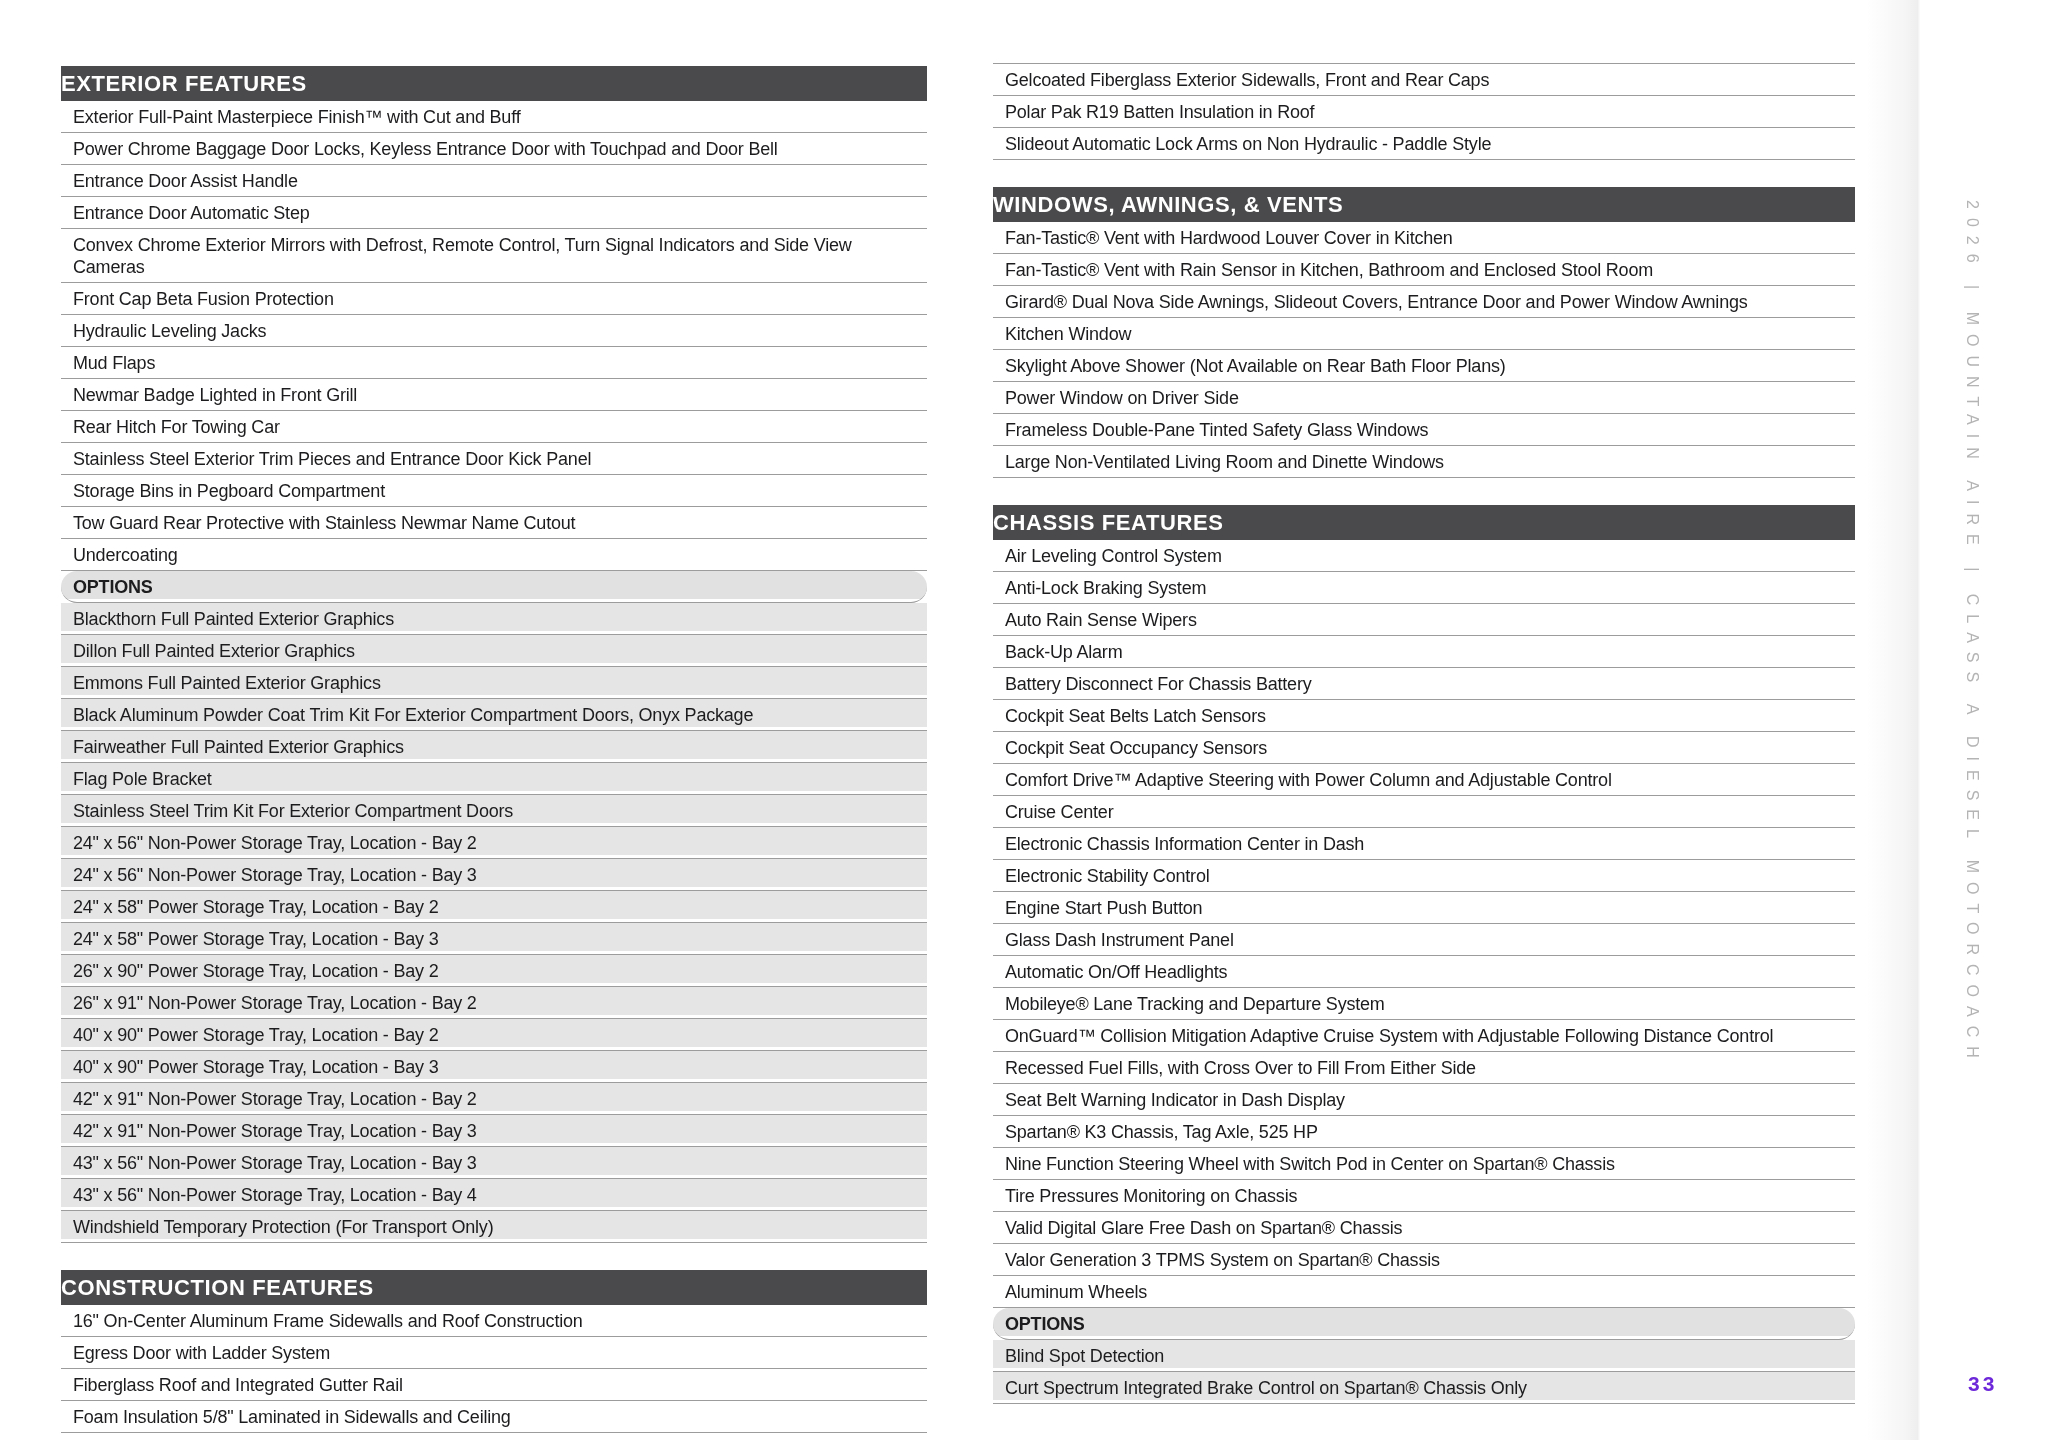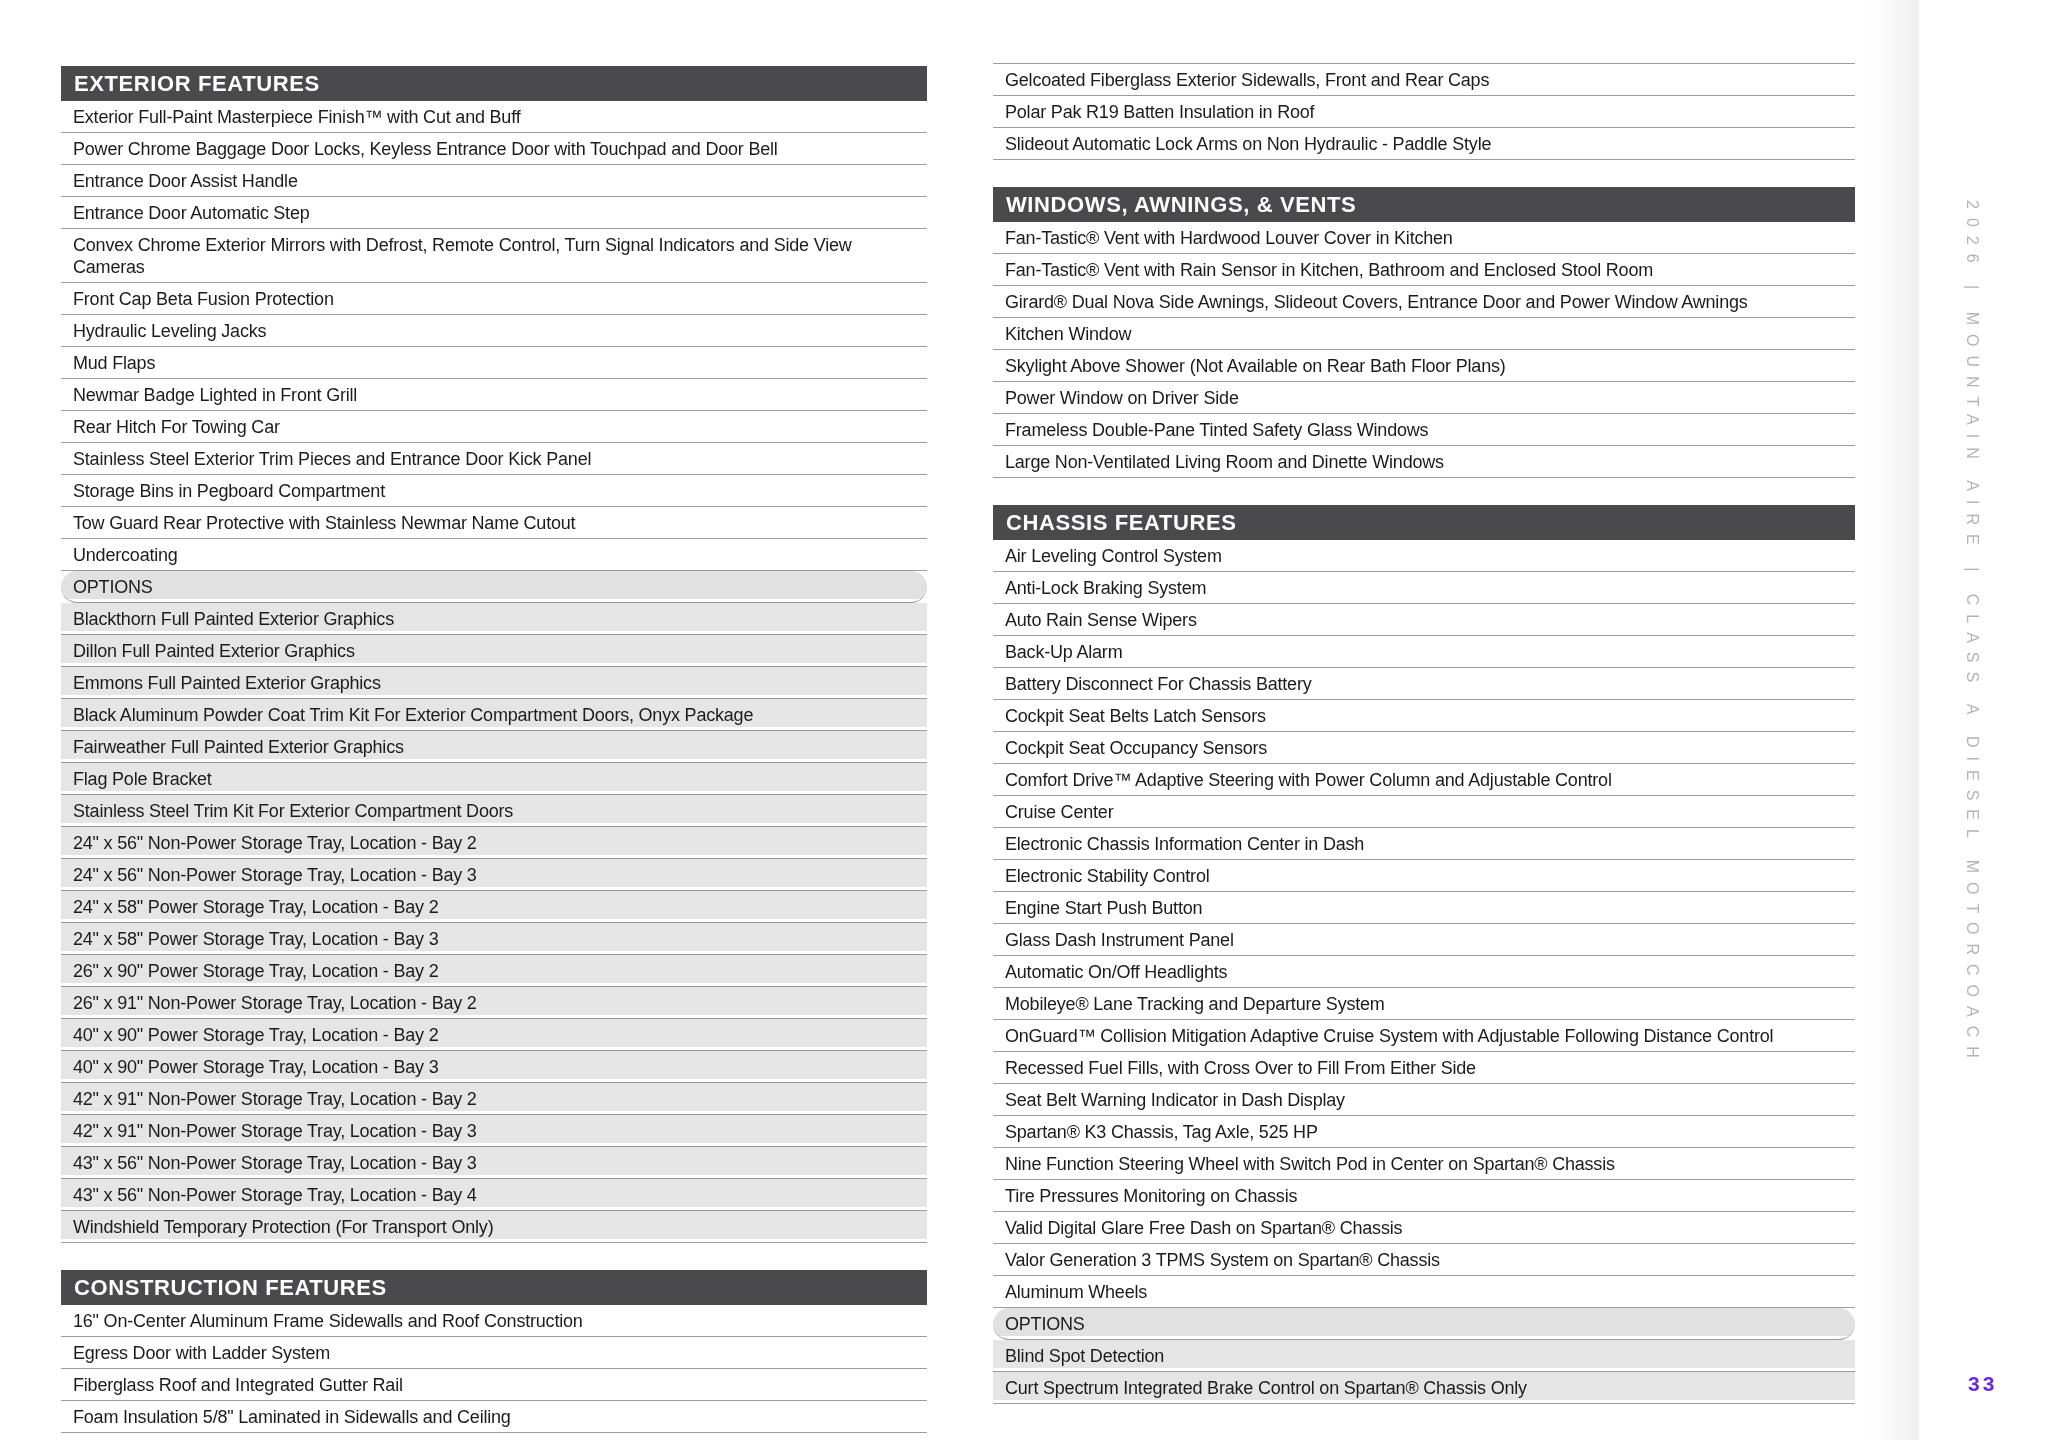--- a/index.html
+++ b/index.html
@@ -10,35 +10,35 @@
   }
   .col { position:absolute; }
   #col-left  { left:61px;  top:66px; width:866px; }
   #col-right { left:993px; top:63px; width:862px; }
 
   .section { margin-bottom:27px; }
   .section-header {
     background:#4a4a4c; color:#ffffff;
     font-weight:bold; font-size:22px;
     height:35px; line-height:35px;
-    padding-left:13px; letter-spacing:0.6px;
+    letter-spacing:0.6px;
   }
   .rows.no-title { border-top:1px solid #9c9c9c; }
   .row {
     font-size:18px; line-height:22px;
     padding:5px 8px 4px 12px;
     border-bottom:1px solid #9c9c9c;
     color:#1c1c1e; letter-spacing:-0.2px;
   }
   .row.option {
     background:linear-gradient(#e5e5e5,#e5e5e5) no-repeat 0 0;
     background-size:100% calc(100% - 3px);
   }
   .row.subhead {
-    font-weight:normal;
+    font-weight:bold;
     background:linear-gradient(#e1e1e1,#e1e1e1) no-repeat 0 0;
     background-size:100% calc(100% - 3px);
     border-radius:16px;
   }
 
   .edge-shadow {
     position:absolute; left:1866px; top:0; width:56px; height:1440px;
     background:linear-gradient(to right,
       rgba(0,0,0,0) 0%, rgba(0,0,0,0.04) 70%,
       rgba(0,0,0,0.065) 92%, rgba(0,0,0,0) 97%);

